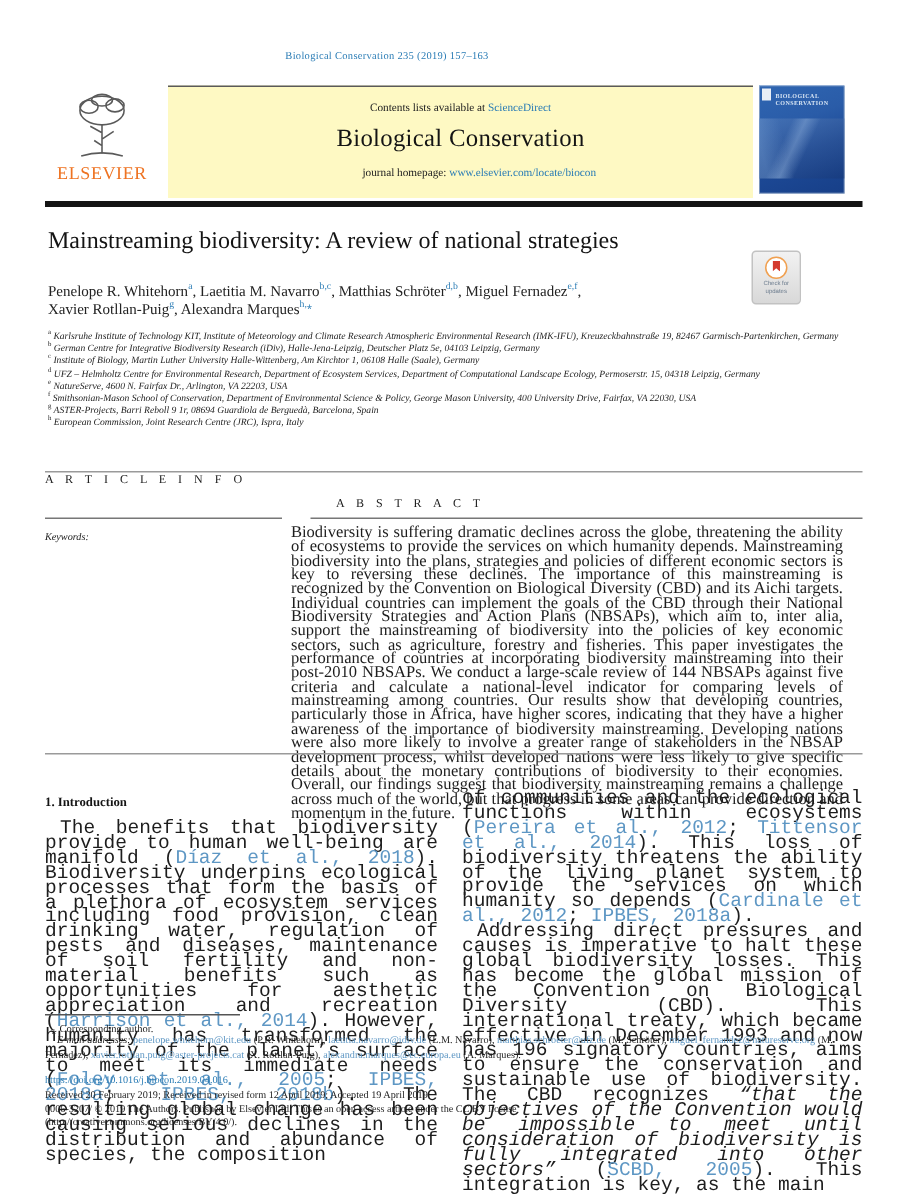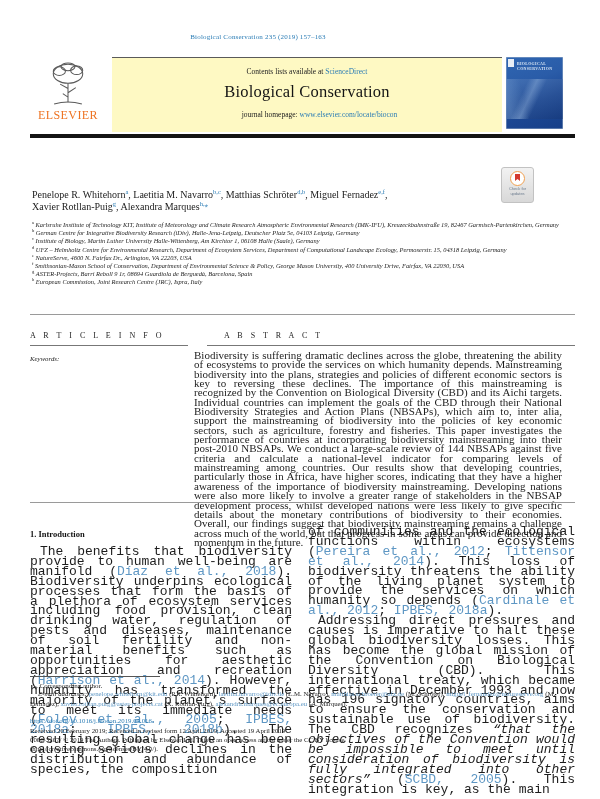--- a/index.html
+++ b/index.html
@@ -46,21 +46,21 @@
   .badge .btxt{font-size:4px;line-height:4.5px;color:#6b7b8d;font-family:"Liberation Sans",sans-serif;}
 
   
   .affils{position:absolute;left:32px;top:221px;width:540px;font-size:6.4px;line-height:8.2px;
           font-style:italic;color:#222;}
   .affils sup{font-size:4.5px;font-style:normal;}
   .hr1{position:absolute;left:30px;top:314px;width:545px;border-top:.75px solid #9a9a9a;}
 
   
   .secheadline{font-size:8px;letter-spacing:3px;color:#1d1d1d;}
-  .ainfo-head{position:absolute;left:30px;top:331px;text-align:center;}
+  .ainfo-head{position:absolute;left:30px;top:315px;text-align:center;}
   .ainfo-rule{position:absolute;left:30px;top:345px;width:158px;border-top:.75px solid #777;}
   .kwlabel{position:absolute;left:30px;top:355px;font-size:6.8px;font-style:italic;color:#222;}
   .kwlist{position:absolute;left:30px;top:364px;font-size:7px;line-height:8.6px;color:#222;}
   .abs-head{position:absolute;left:207px;top:331px;margin-left:17px;}
   .abs-rule{position:absolute;left:207px;top:345px;width:368px;border-top:.75px solid #777;}
   .abs-text{position:absolute;left:194px;top:351px;width:368px;font-size:11px;line-height:9.35px;
             text-align:justify;color:#1d1d1d;}
   .hr2{position:absolute;left:30px;top:502px;width:545px;border-top:.75px solid #9a9a9a;}
 
   
@@ -116,20 +116,21 @@
   </div>
 
   <div class="cover">
     <div class="issn"></div>
     <div class="ctitle">BIOLOGICAL CONSERVATION</div>
     <div class="art"></div>
   </div>
 
   <div class="blackbar"></div>
 
+  <div class="atitle">Mainstreaming biodiversity: A review of national strategies</div>
   <div class="authors"><span>Penelope R. Whitehorn</span><sup>a</sup><span>, Laetitia M. Navarro</span><sup>b,c</sup><span>, Matthias Schröter</span><sup>d,b</sup><span>, Miguel Fernadez</span><sup>e,f</sup><span>,</span><br><span>Xavier Rotllan-Puig</span><sup>g</sup><span>, Alexandra Marques</span><sup>h,⁎</sup></div>
 
   <div class="badge">
     <div class="circ">
         <div class="bkm"></div>
       </div>
     <div class="btxt">Check for updates</div>
   </div>
 
   <div class="affils">

